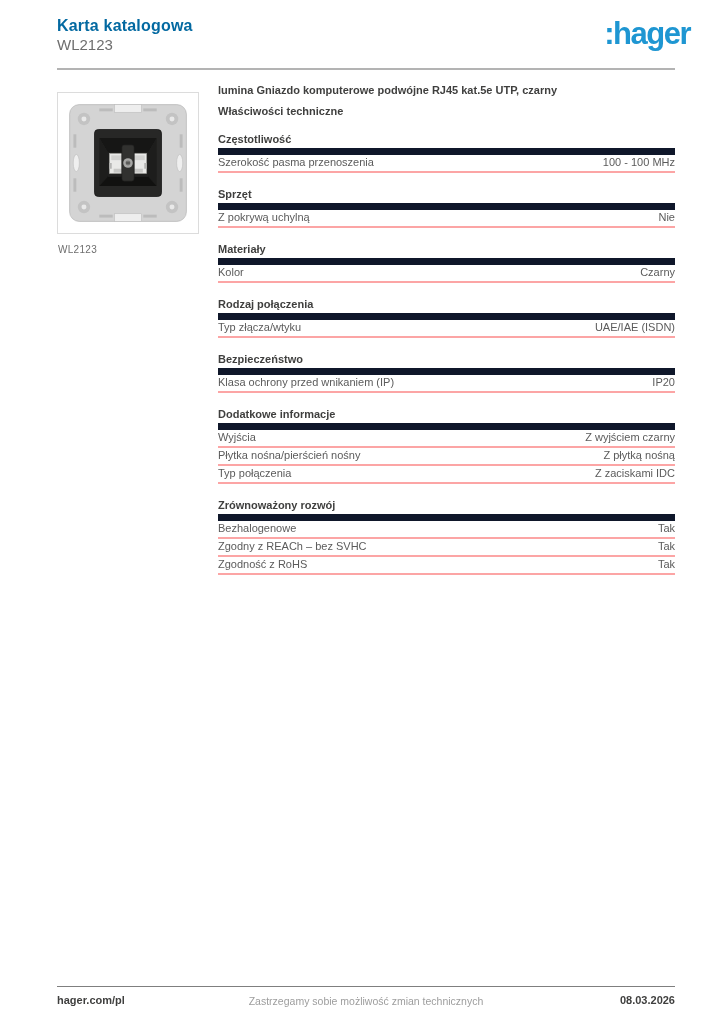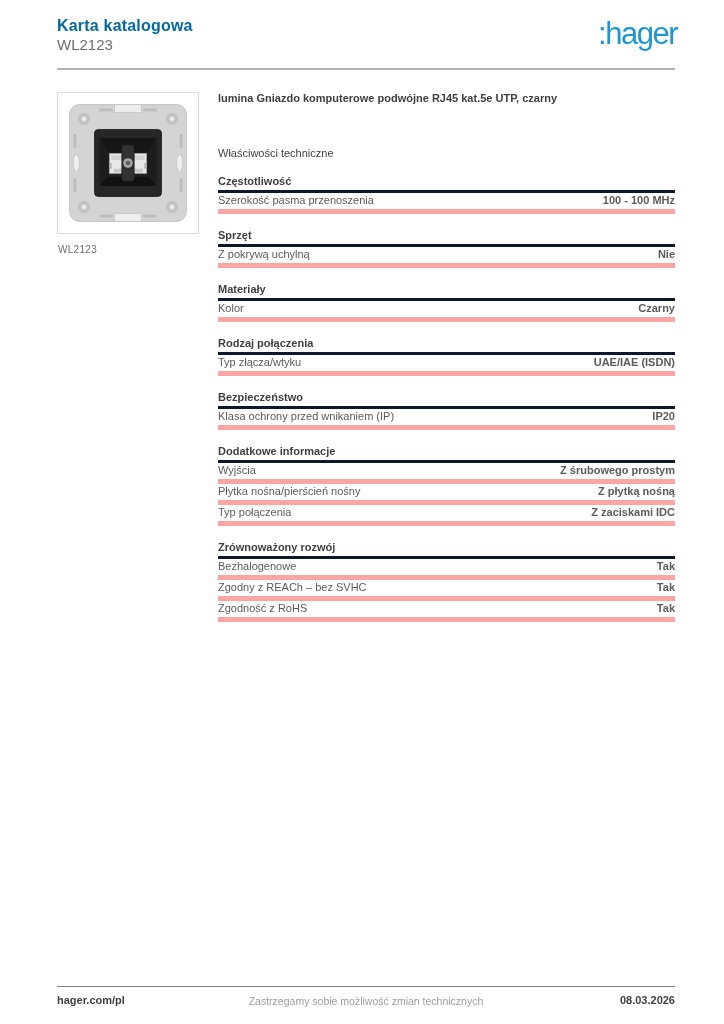--- a/index.html
+++ b/index.html
@@ -13,60 +13,60 @@
     background:#ffffff;
     overflow:hidden;
     margin:0 auto;
   }
 
   
   .header-title-block { position:absolute; left:57px; top:16px; }
   .doc-type   { font-size:16px; font-weight:bold; color:#0369a1; line-height:19px; letter-spacing:0.2px; }
   .product-code { font-size:15px; font-weight:normal; color:#6e6e6e; line-height:19px; }
   .brand-logo {
-    position:absolute; right:47px; top:18px;
-    font-size:31px; font-weight:normal; color:#1e96d2;
+    position:absolute; right:34px; top:18px;
+    font-size:31px; font-weight:bold; color:#1e96d2;
     letter-spacing:-1.5px; line-height:32px;
   }
   .header-rule { position:absolute; left:57px; right:49px; top:68px; height:2px; background:#b3b3b3; }
 
   
   .product-image-box {
     position:absolute; left:57px; top:92px;
     width:142px; height:142px;
     border:1px solid #dcdcdc;
     background:#ffffff;
     padding:3px;
   }
   .product-image-box svg { width:100%; height:100%; display:block; }
   .image-caption {
     position:absolute; left:58px; top:244px;
     font-size:10px; color:#6e6e6e; letter-spacing:0.3px;
   }
 
   
-  .spec-column { position:absolute; left:218px; top:92px; width:457px; }
+  .spec-column { position:absolute; left:218px; top:84px; width:457px; }
   .product-title { font-size:11px; font-weight:bold; color:#3f3f3e; line-height:13px; }
-  .main-section-title { margin-top:42px; font-size:11px; font-weight:normal; color:#3f3f3e; line-height:13px; }
+  .main-section-title { margin-top:8px; font-size:11px; font-weight:bold; color:#3f3f3e; line-height:13px; }
 
   .spec-section { margin-top:15px; }
   .section-heading {
     font-size:11px; font-weight:bold; color:#3f3f3e;
     line-height:13px; padding-bottom:2px;
-    border-bottom:3px solid #0f172a;
+    border-bottom:7px solid #0f172a;
   }
   .spec-row {
     display:flex; justify-content:space-between; align-items:flex-start;
     padding:1px 0 2px 0;
-    border-bottom:5px solid #fca5a5;
+    border-bottom:2px solid #fca5a5;
     font-size:11px; color:#5b5b5b; line-height:13px;
   }
   .spec-label { text-align:left; white-space:nowrap; padding-right:12px; }
   .spec-value { text-align:right; margin-left:auto; }
-  .spec-value div { line-height:13px;font-weight:bold; }
+  .spec-value div { line-height:13px; }
 
   
   .footer-rule { position:absolute; left:57px; right:49px; top:986px; height:1px; background:#7f7f7f; }
   .footer { position:absolute; left:57px; right:49px; top:994px; height:16px; }
   .footer-website { position:absolute; left:0; top:0; font-size:11px; font-weight:bold; color:#3f3f3e; text-decoration:none; }
   .footer-disclaimer { position:absolute; left:0; right:0; top:1px; text-align:center; font-size:10.5px; color:#9d9d9d; }
   .footer-date { position:absolute; right:0; top:0; font-size:11px; font-weight:bold; color:#3f3f3e; }
 </style>
 </head>
 <body>
@@ -200,21 +200,21 @@
             </div>
           </div>
   </div>
 
   <div class="spec-section">
     <div class="section-heading">Dodatkowe informacje</div>
     <div>
             <div class="spec-row">
               <div class="spec-label">Wyjścia</div>
               <div class="spec-value">
-                <div>Z śrubowego prostym</div>
+                <div>Z wyjściem czarny</div>
               </div>
             </div>
             <div class="spec-row">
               <div class="spec-label">Płytka nośna/pierścień nośny</div>
               <div class="spec-value">
                 <div>Z płytką nośną</div>
               </div>
             </div>
             <div class="spec-row">
               <div class="spec-label">Typ połączenia</div>

